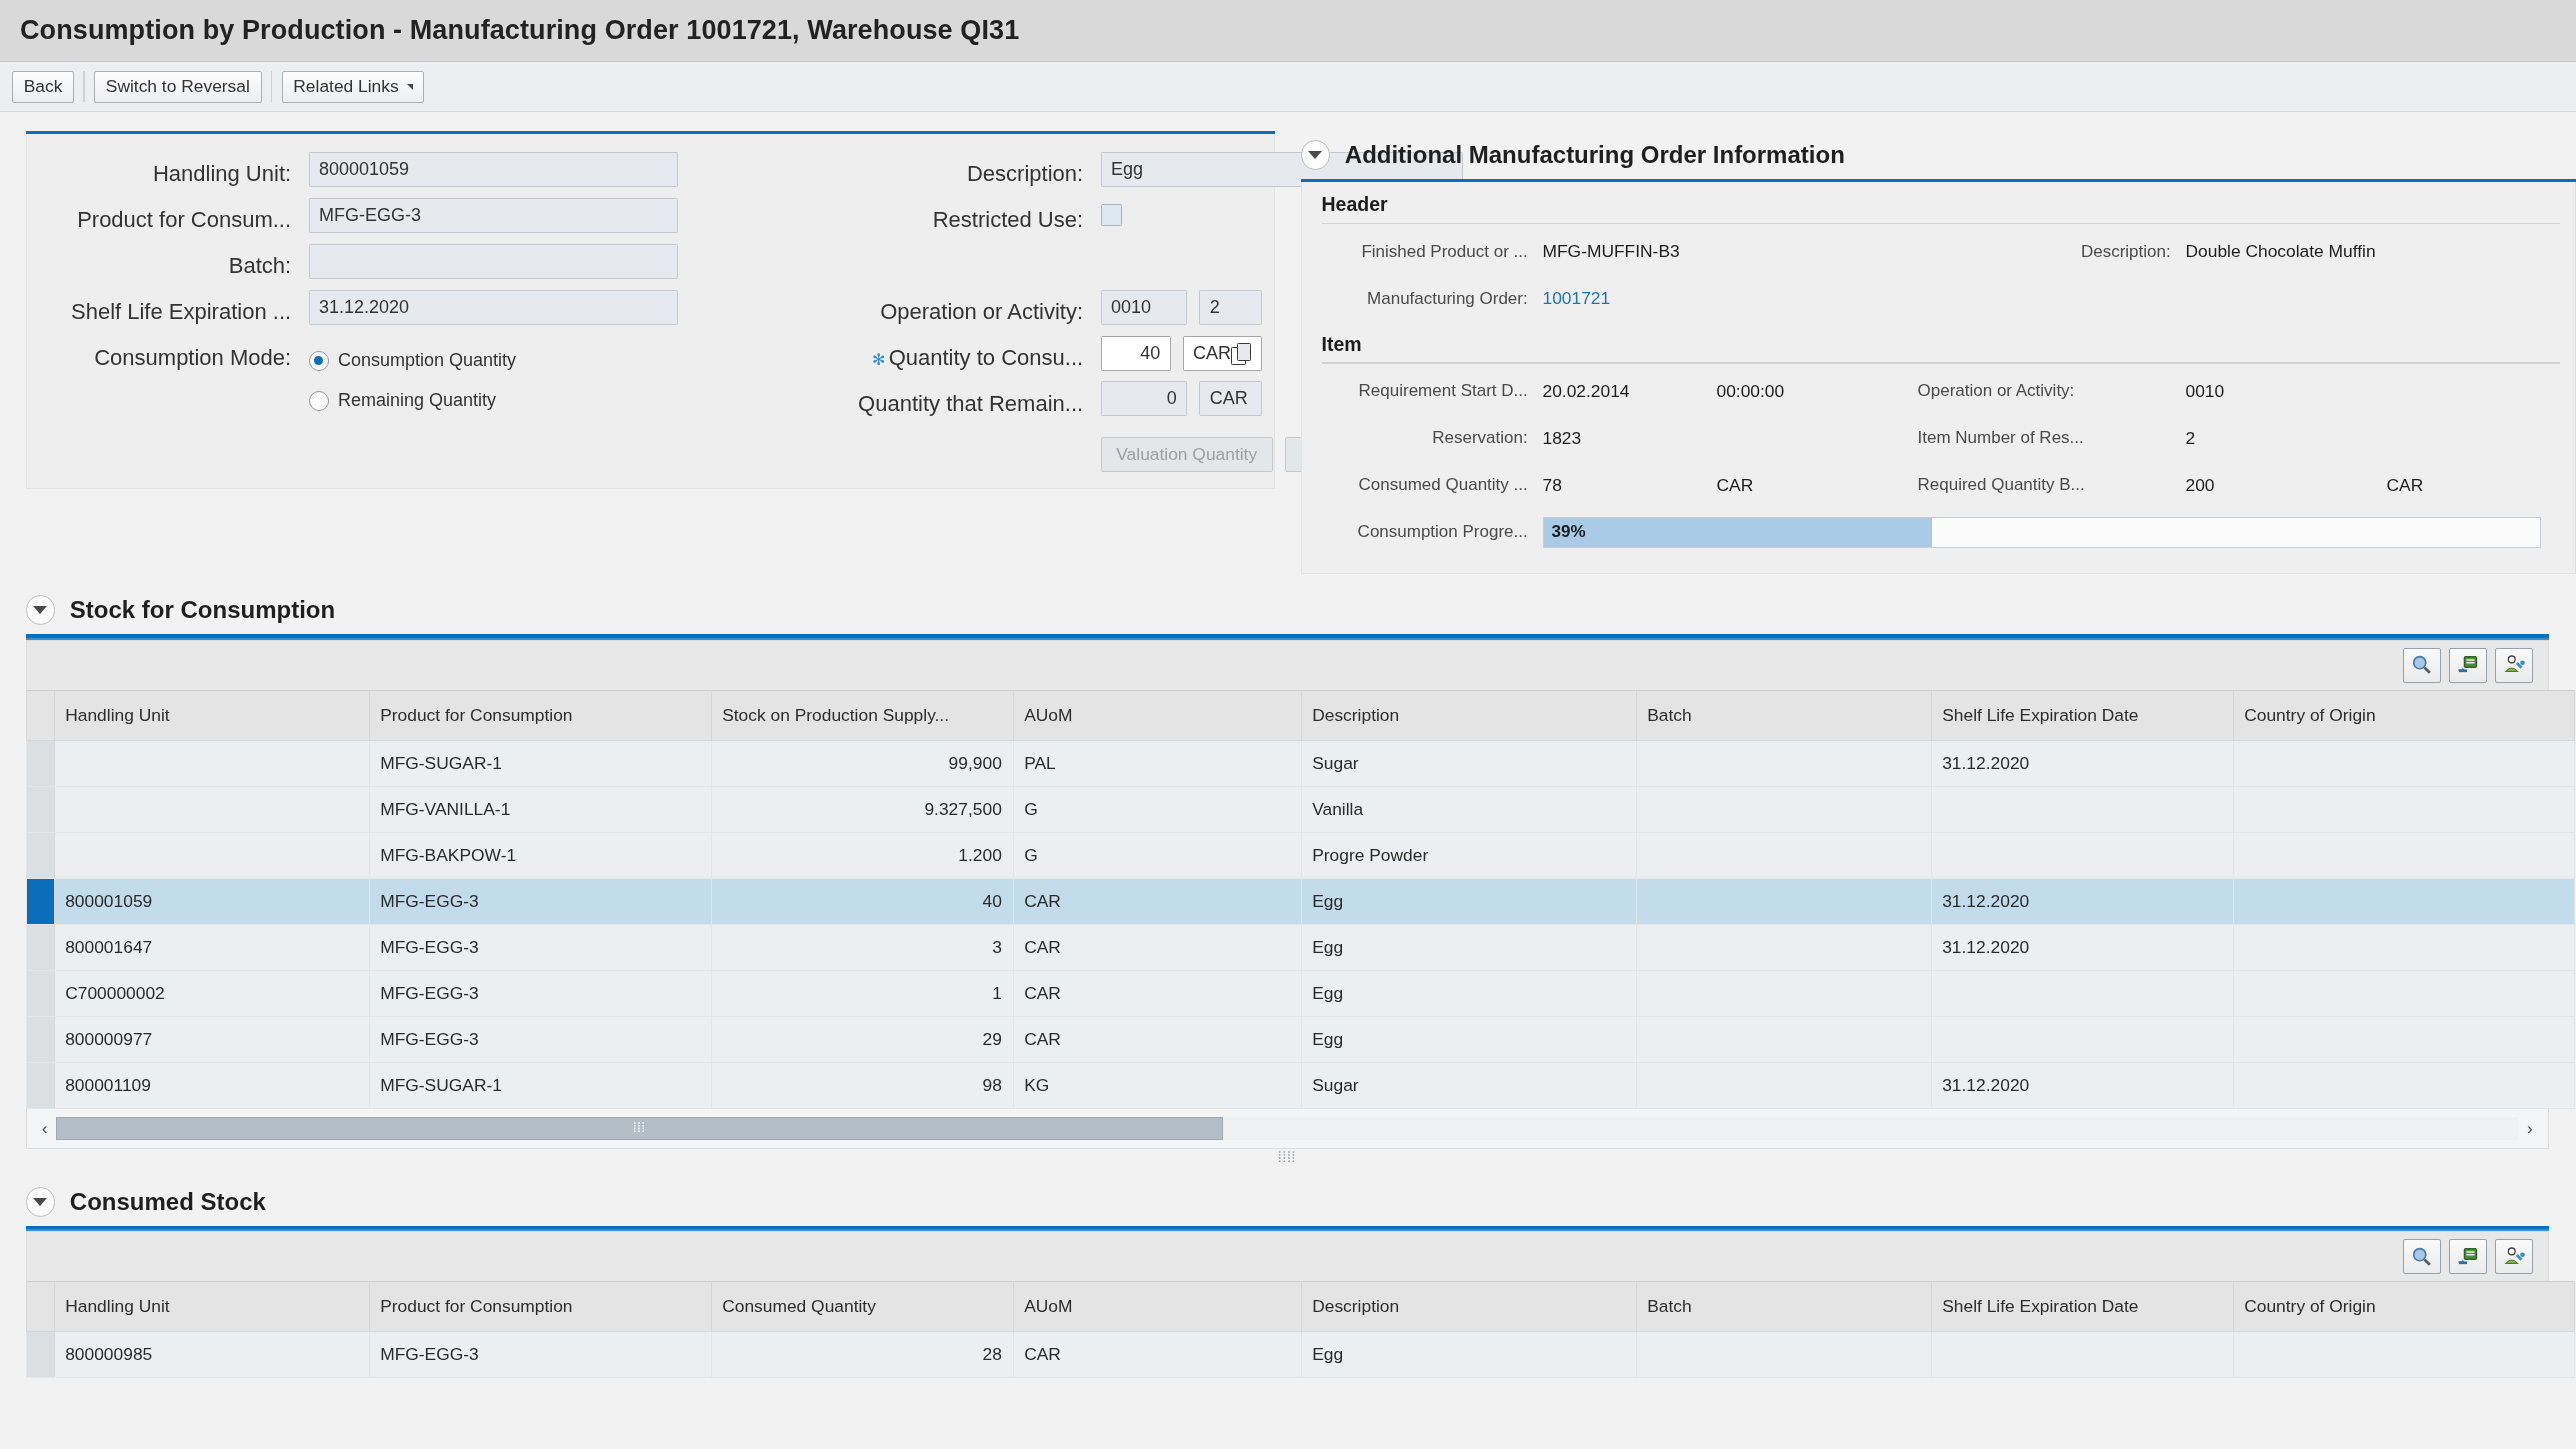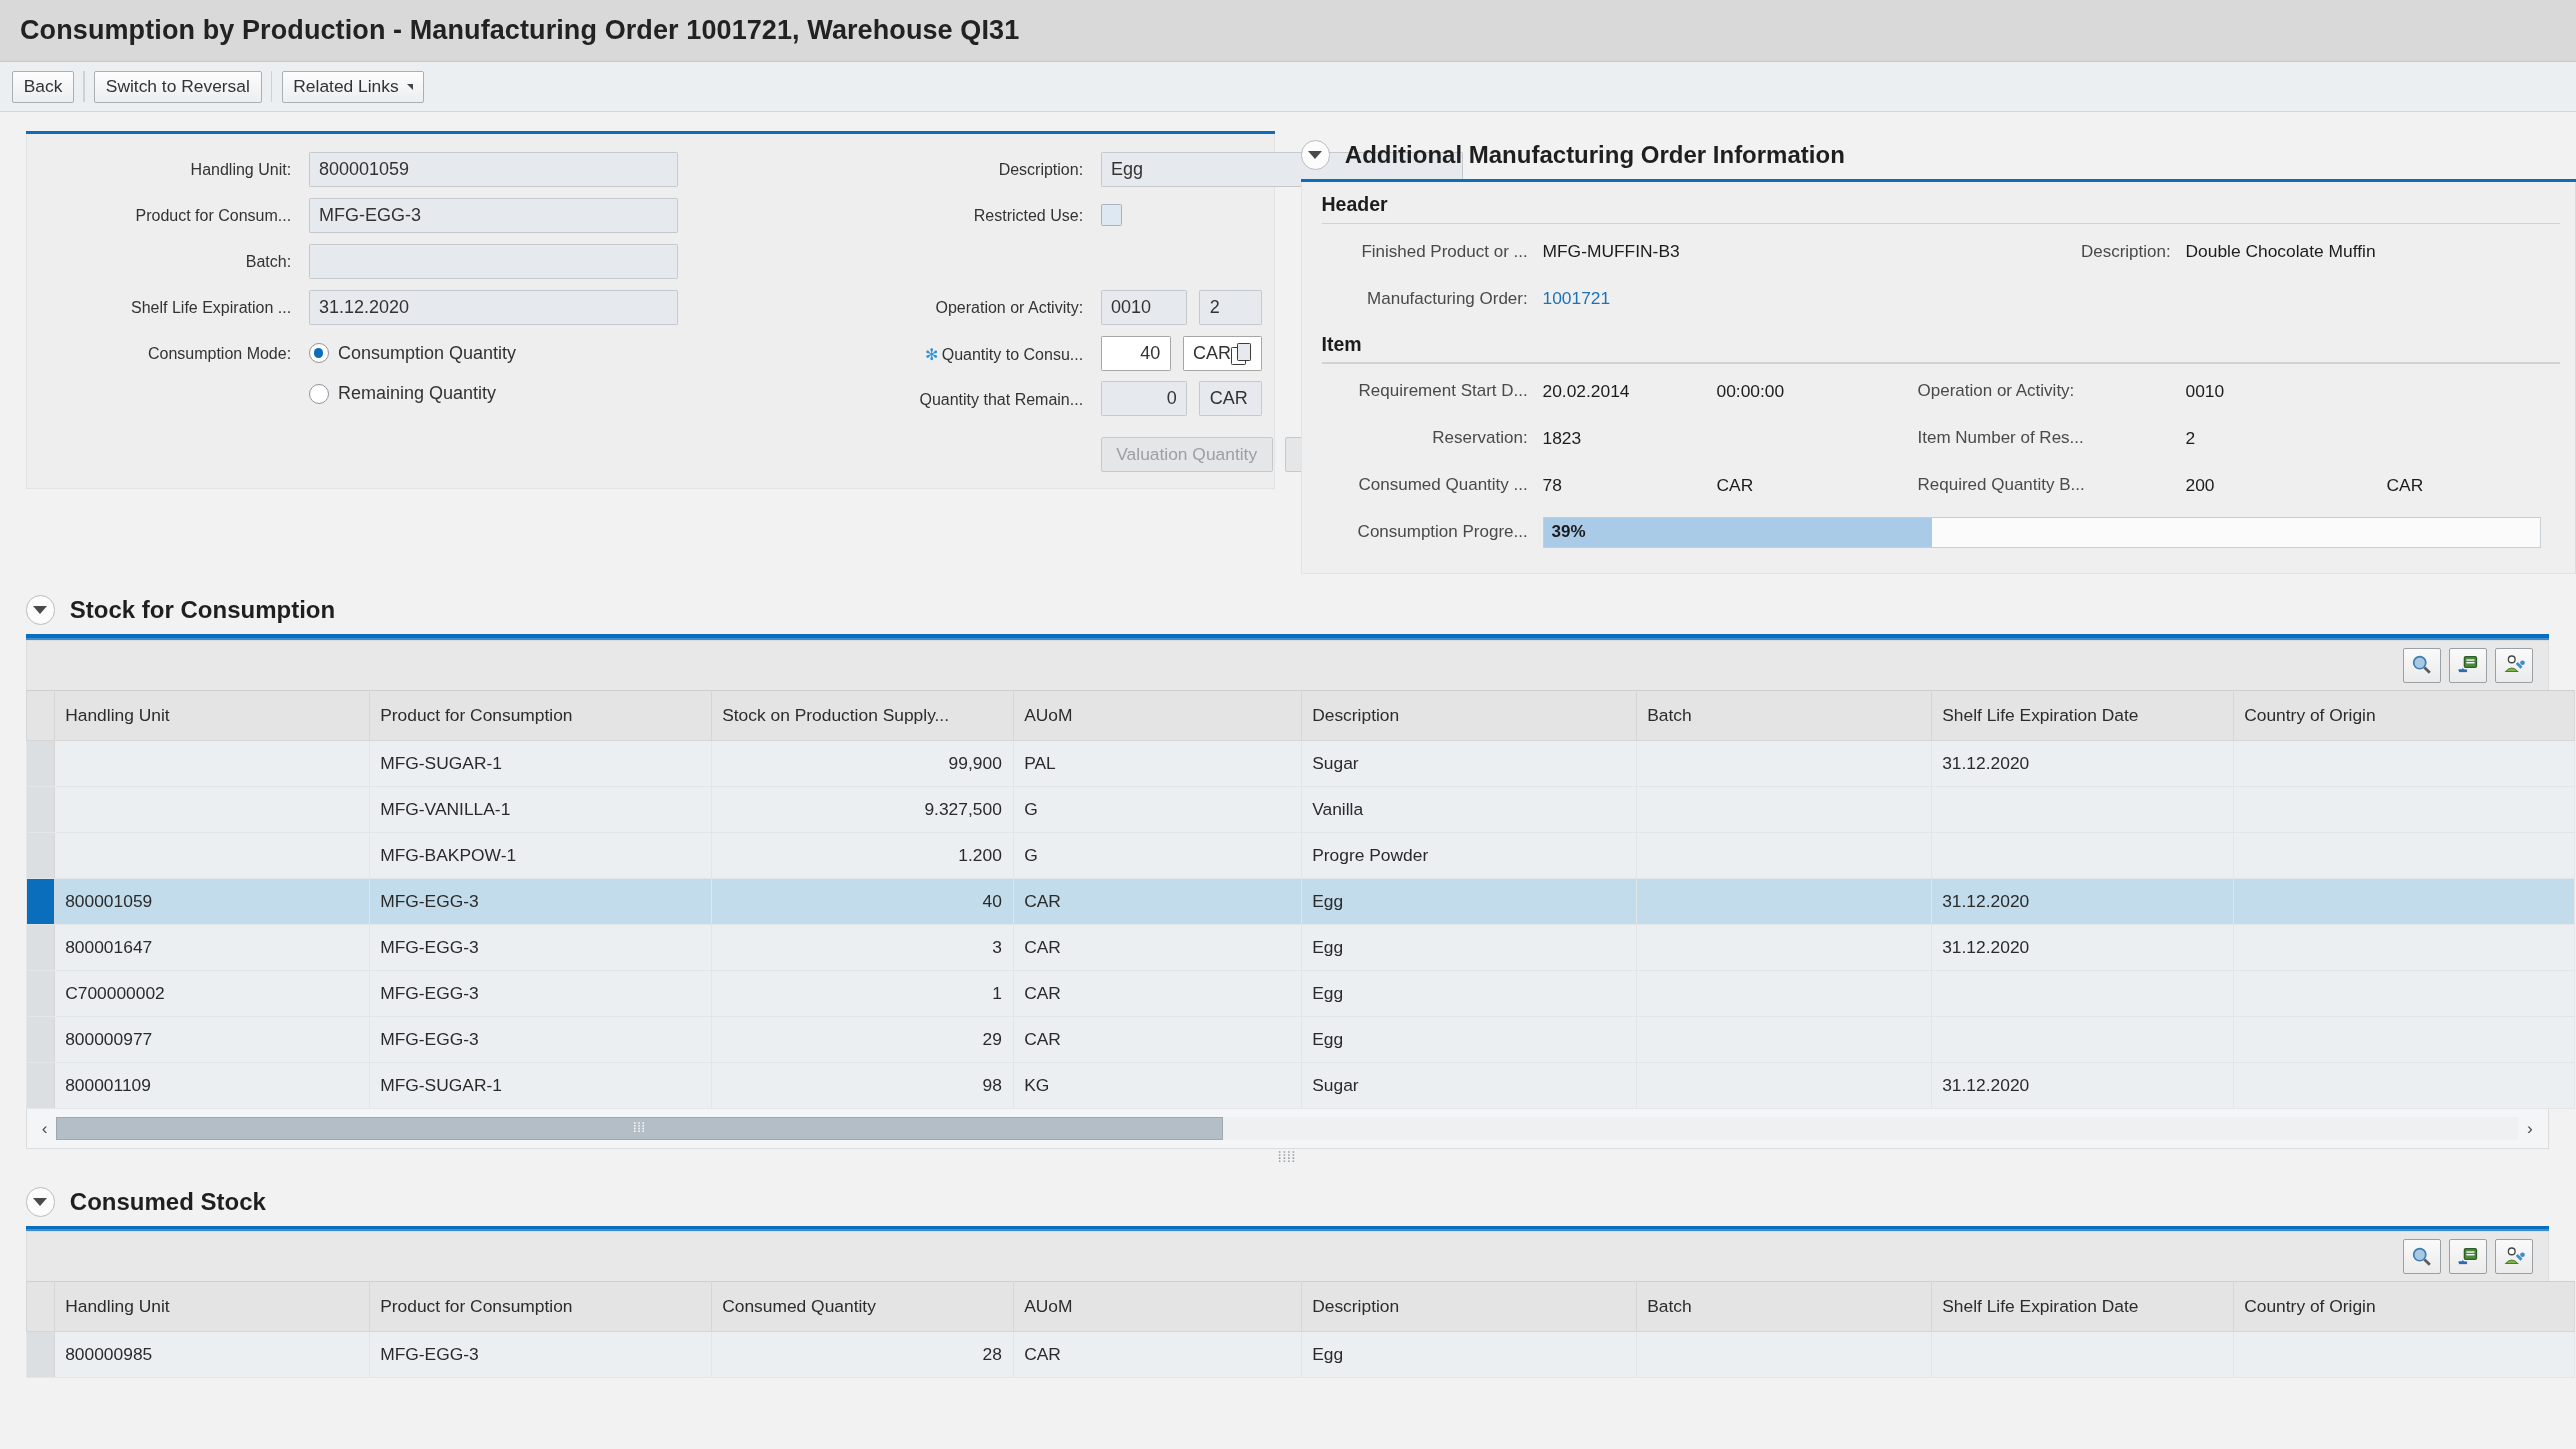--- a/index.html
+++ b/index.html
@@ -66,35 +66,35 @@
     display:flex; align-items:center; gap:8px; font-size: 17.4px;
   }
   .blueRule { height: 3.4px; background: #0a6ebd; }
   .blueRuleThin { height: 2px; background: #3a8fd0; }
 
   .panelBody { background:#eeeeee; border:0.7px solid #e3e3e3; border-top:none; }
   .panelBodyRight { background:#efefef; border:0.7px solid #e3e3e3; border-top:none; border-right:0.7px solid #dcdcdc; }
 
   
   .form { display: grid; grid-template-columns: 282px 369px 161px 262px 161px; row-gap: 0; padding: 17.4px 0 16px 0; align-items: start; }
-  .lbl  { font-size: 16px; color: #333; text-align: right; padding: 9.4px 17.4px 0 0; height: 46px; white-space: nowrap; }
+  .lbl  { font-size: 22px; color: #333; text-align: right; padding: 9.4px 17.4px 0 0; height: 46px; white-space: nowrap; }
   .lbl.req::before { content: "✻"; color: #2b8fd9; font-size: 16px; margin-right: 3.4px; }
   .fld {
     height: 35px; background: #e6eaee; border: 0.7px solid #c3c9ce; border-radius: 1.3px;
     font-size: 18px; color: #333; display: flex; align-items: center; padding: 0 9.4px;
     margin-bottom: 10.7px;
   }
   .fld.editable { background: #ffffff; border-color: #a6a6a6; }
   .fld.num { justify-content: flex-end; }
   .fld.withIcon { justify-content: space-between; }
   .cpyicon { width: 20px; height: 20px; position: relative; flex: 0 0 auto; }
   .cpyicon::before { content:""; position:absolute; left:0; top:4px; width:12.7px; height:15.4px; border:1.3px solid #3b3b3b; border-radius:1.3px; }
   .cpyicon::after  { content:""; position:absolute; left:5.4px; top:0; width:12.7px; height:15.4px; border:1.3px solid #3b3b3b; border-radius:1.3px; background:#e6eaee; }
   .chk { width: 21.5px; height: 21.5px; background: #dde8f2; border: 0.7px solid #a8b3bd; border-radius: 1.3px; margin-top: 6.7px; }
-  .radioRow { display:flex; align-items:center; height: 35px; margin-bottom: 5.4px; font-size: 18px; }
+  .radioRow { display:flex; align-items:flex-end; height: 35px; margin-bottom: 5.4px; font-size: 18px; }
   .radio { width: 20px; height: 20px; border-radius: 50%; border: 1.3px solid #8d959b; background: #fff; margin-right: 9.4px; position: relative; flex:0 0 auto; }
   .radio.on::after { content:""; position:absolute; left:4px; top:4px; width:9.4px; height:9.4px; border-radius:50%; background:#0a6ebd; }
   .btnDisabled {
     height: 35px; padding: 0 14.8px; background: #e4e6e7; border: 0.7px solid #c5c9cc; border-radius: 2px;
     color: #9aa0a4; font-size: 17.4px; display:flex; align-items:center; justify-content:center; white-space:nowrap;
   }
   .btnRow { display:flex; gap: 12px; margin-top: 9.4px; }
 
   
   .subHead { font-size: 19.5px; font-weight: bold; color: #1c1c1c; padding: 10.7px 0 6.7px 20px; }

